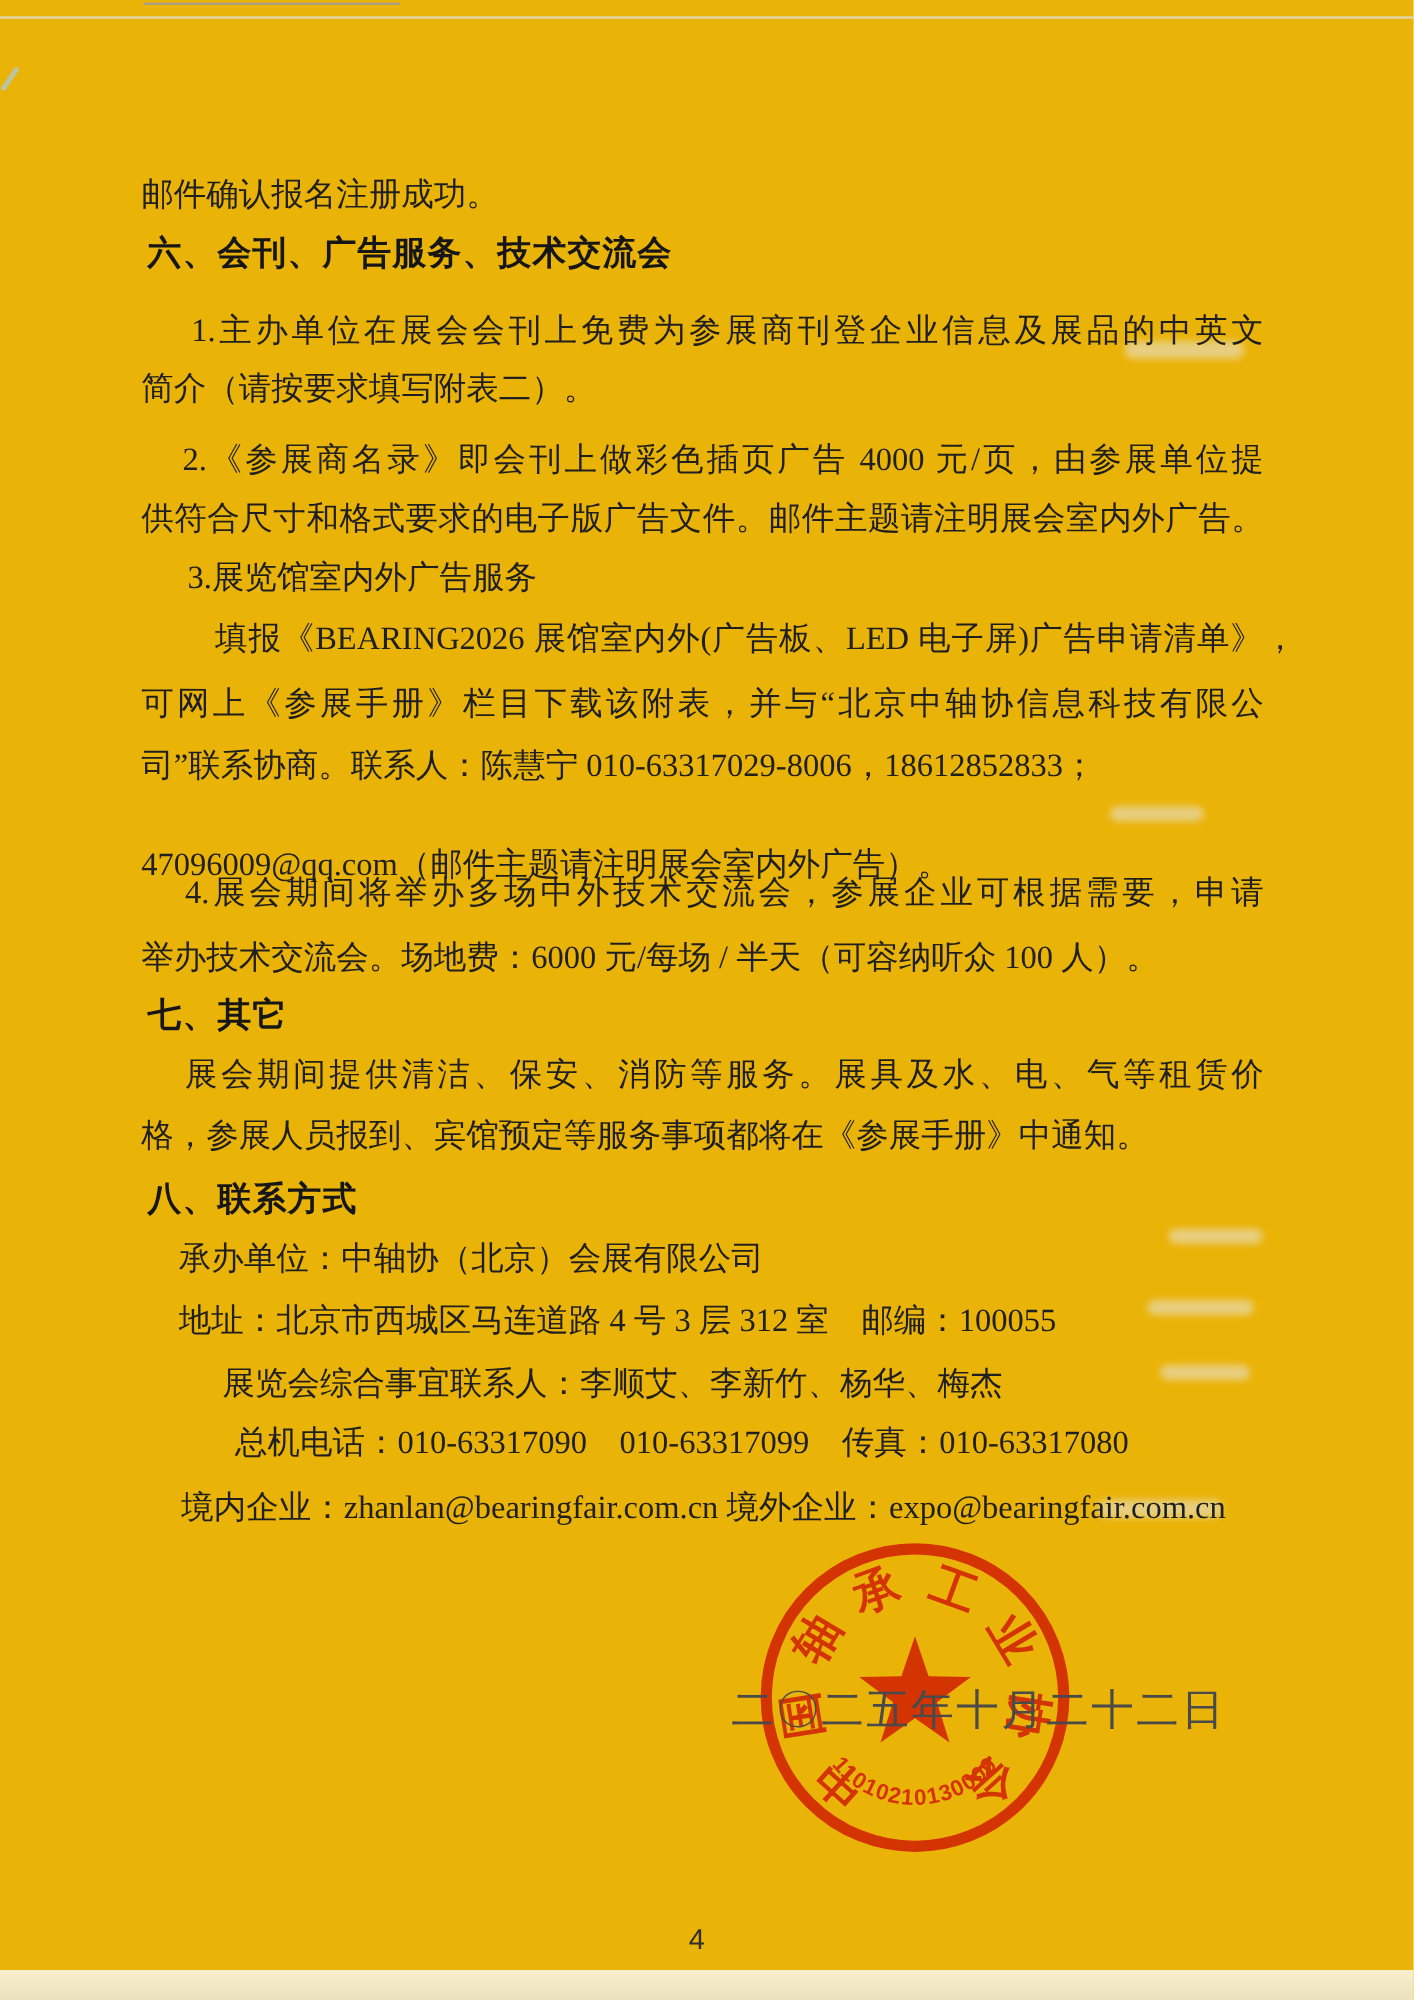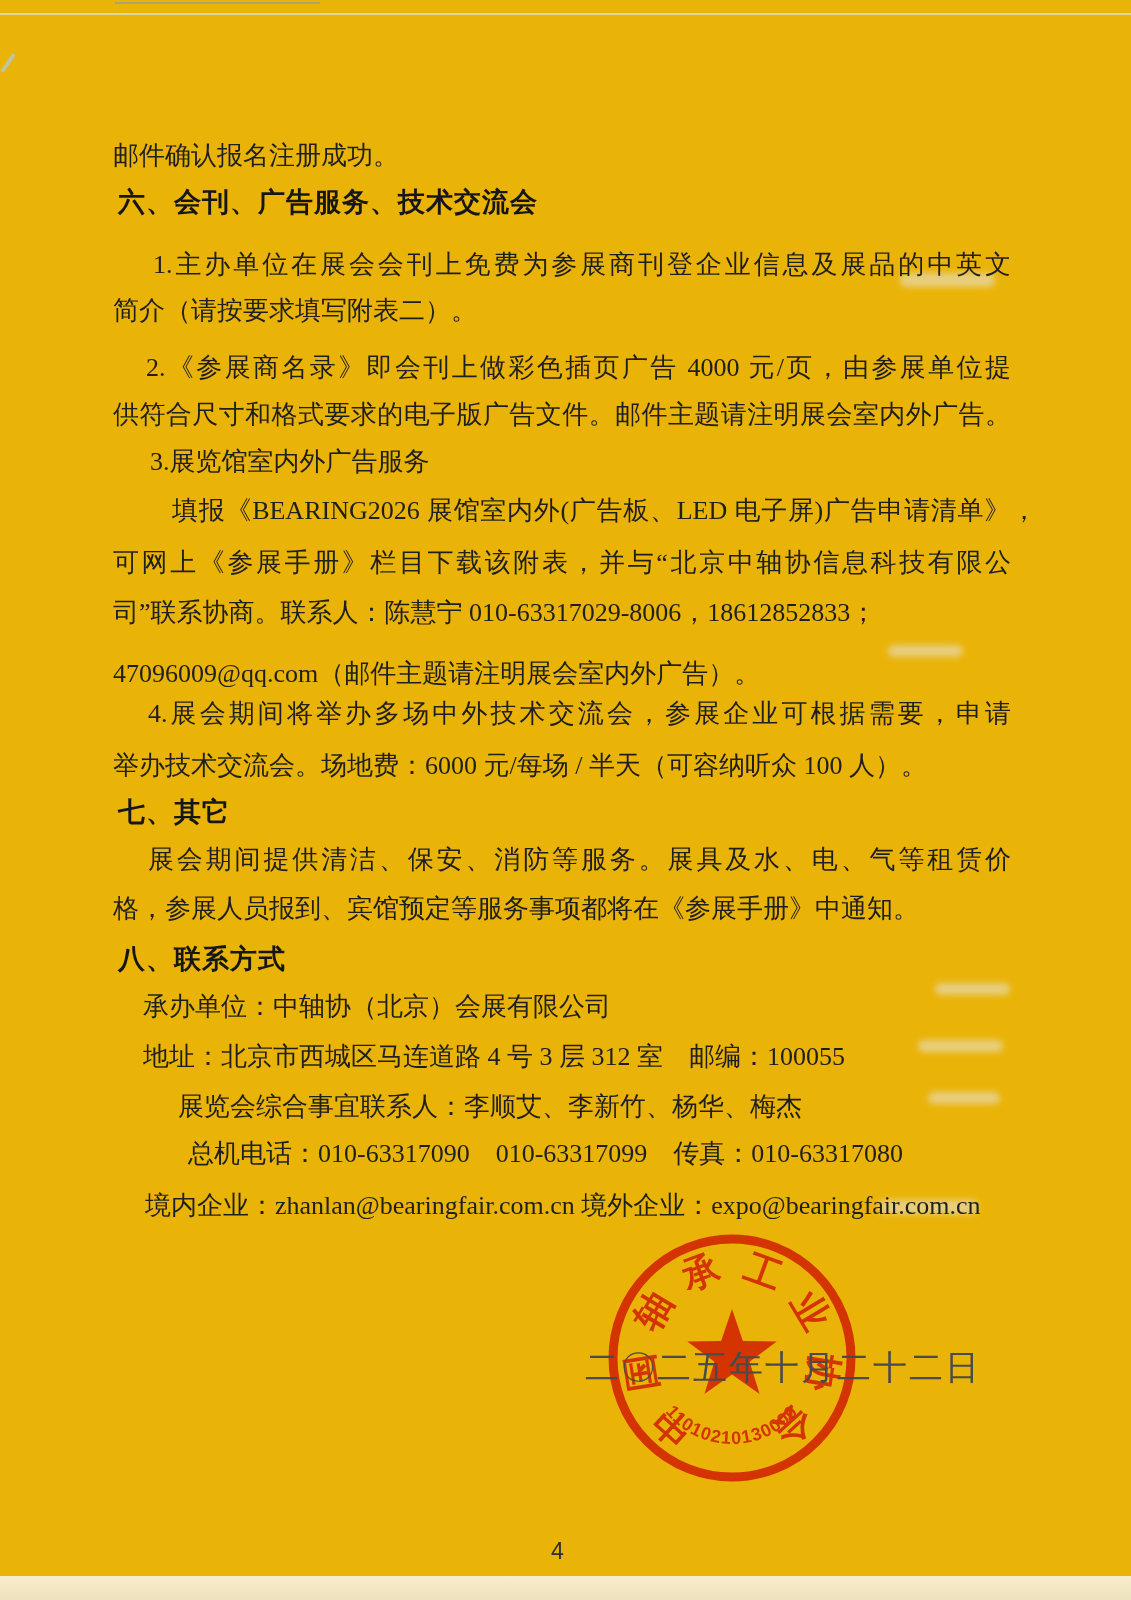--- a/index.html
+++ b/index.html
@@ -81,21 +81,21 @@
   <div class="line" style="left:113px;top:138px;">邮件确认报名注册成功。</div>
   <div class="line heading" style="left:118px;top:184px;">六、会刊、广告服务、技术交流会</div>
   <div class="line just" style="left:153px;top:247px;width:858px;">1.主办单位在展会会刊上免费为参展商刊登企业信息及展品的中英文</div>
   <div class="line" style="left:113px;top:293px;">简介（请按要求填写附表二）。</div>
   <div class="line just" style="left:146px;top:350px;width:865px;">2.《参展商名录》即会刊上做彩色插页广告 4000 元/页，由参展单位提</div>
   <div class="line just" style="left:113px;top:397px;width:898px;">供符合尺寸和格式要求的电子版广告文件。邮件主题请注明展会室内外广告。</div>
   <div class="line" style="left:150px;top:444px;">3.展览馆室内外广告服务</div>
   <div class="line just" style="left:146px;top:493px;width:865px;margin-left:26px;">填报《BEARING2026 展馆室内外(广告板、LED 电子屏)广告申请清单》，</div>
   <div class="line just" style="left:113px;top:545px;width:898px;">可网上《参展手册》栏目下载该附表，并与“北京中轴协信息科技有限公</div>
   <div class="line" style="left:113px;top:595px;">司”联系协商。联系人：陈慧宁 010-63317029-8006，18612852833；</div>
-  <div class="line" style="left:113px;top:656px;">47096009@qq.com（邮件主题请注明展会室内外广告）。</div>
+  <div class="line" style="left:113px;top:674px;">47096009@qq.com（邮件主题请注明展会室内外广告）。</div>
   <div class="line just" style="left:148px;top:696px;width:863px;">4.展会期间将举办多场中外技术交流会，参展企业可根据需要，申请</div>
   <div class="line" style="left:113px;top:748px;text-align:center;">举办技术交流会。场地费：6000 元/每场 / 半天（可容纳听众 100 人）。</div>
   <div class="line heading" style="left:118px;top:794px;">七、其它</div>
   <div class="line just" style="left:148px;top:842px;width:863px;">展会期间提供清洁、保安、消防等服务。展具及水、电、气等租赁价</div>
   <div class="line" style="left:113px;top:891px;">格，参展人员报到、宾馆预定等服务事项都将在《参展手册》中通知。</div>
   <div class="line heading" style="left:118px;top:941px;">八、联系方式</div>
   <div class="line" style="left:143px;top:989px;">承办单位：中轴协（北京）会展有限公司</div>
   <div class="line" style="left:143px;top:1039px;">地址：北京市西城区马连道路 4 号 3 层 312 室　邮编：100055</div>
   <div class="line" style="left:143px;top:1089px;margin-left:35px;">展览会综合事宜联系人：李顺艾、李新竹、杨华、梅杰</div>
   <div class="line" style="left:143px;top:1136px;margin-left:45px;">总机电话：010-63317090　010-63317099　传真：010-63317080</div>

